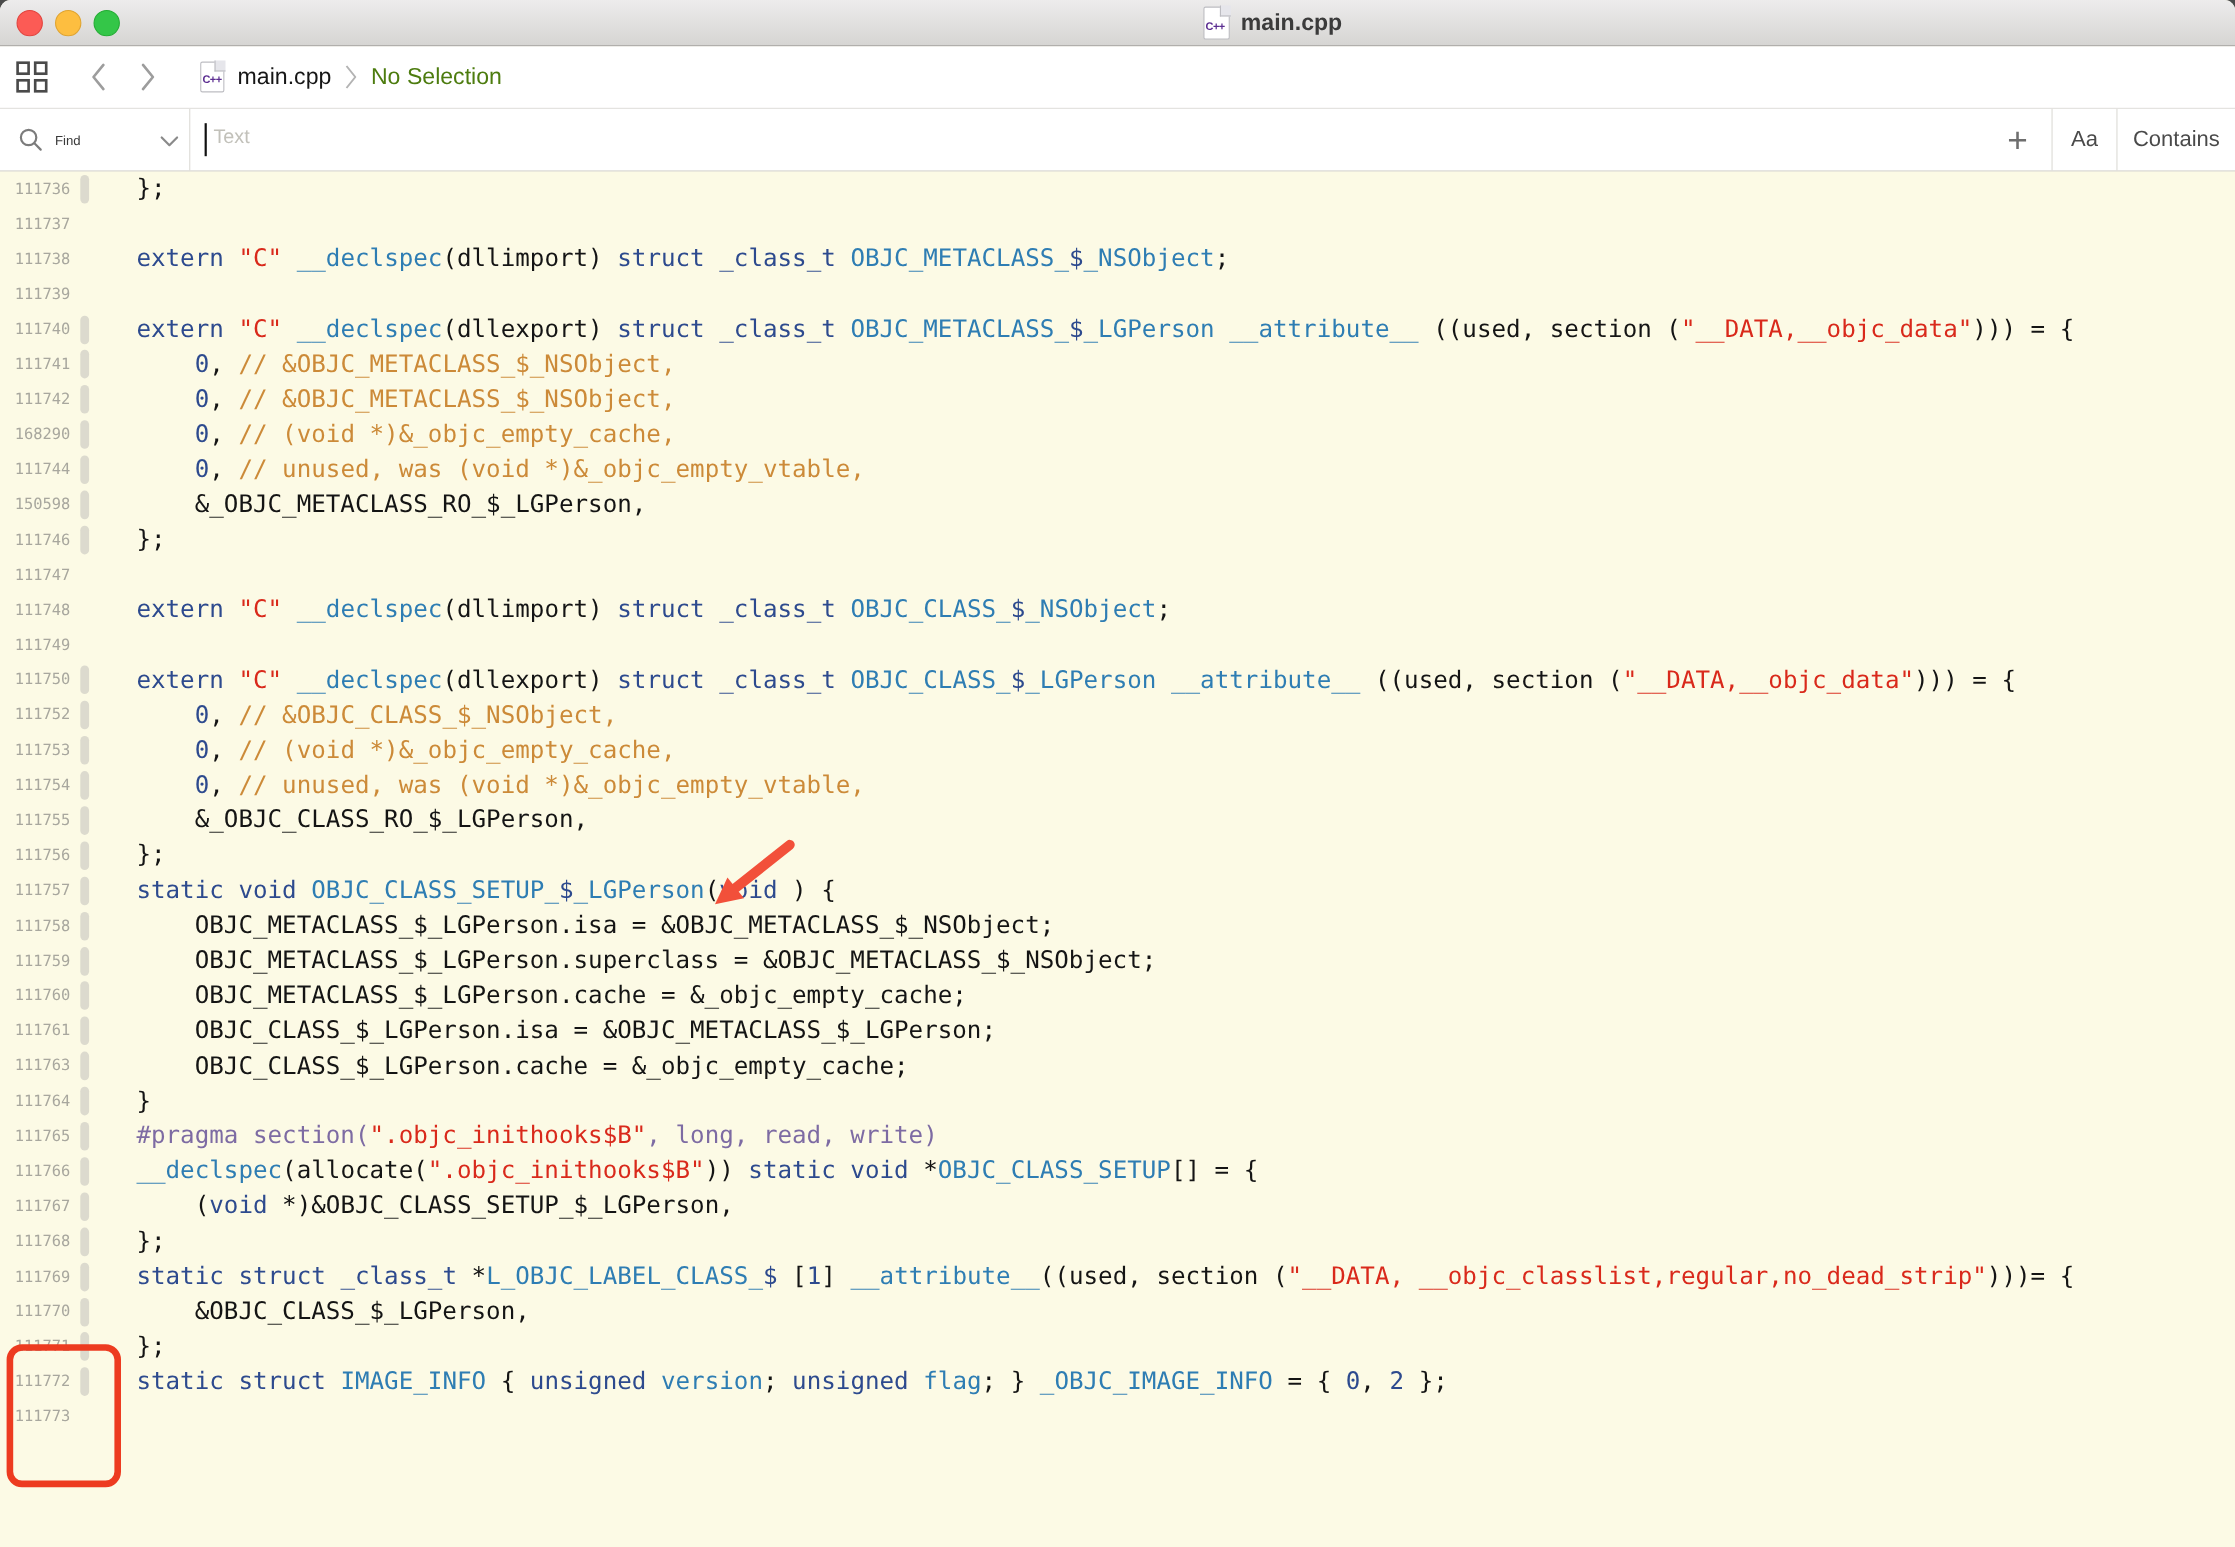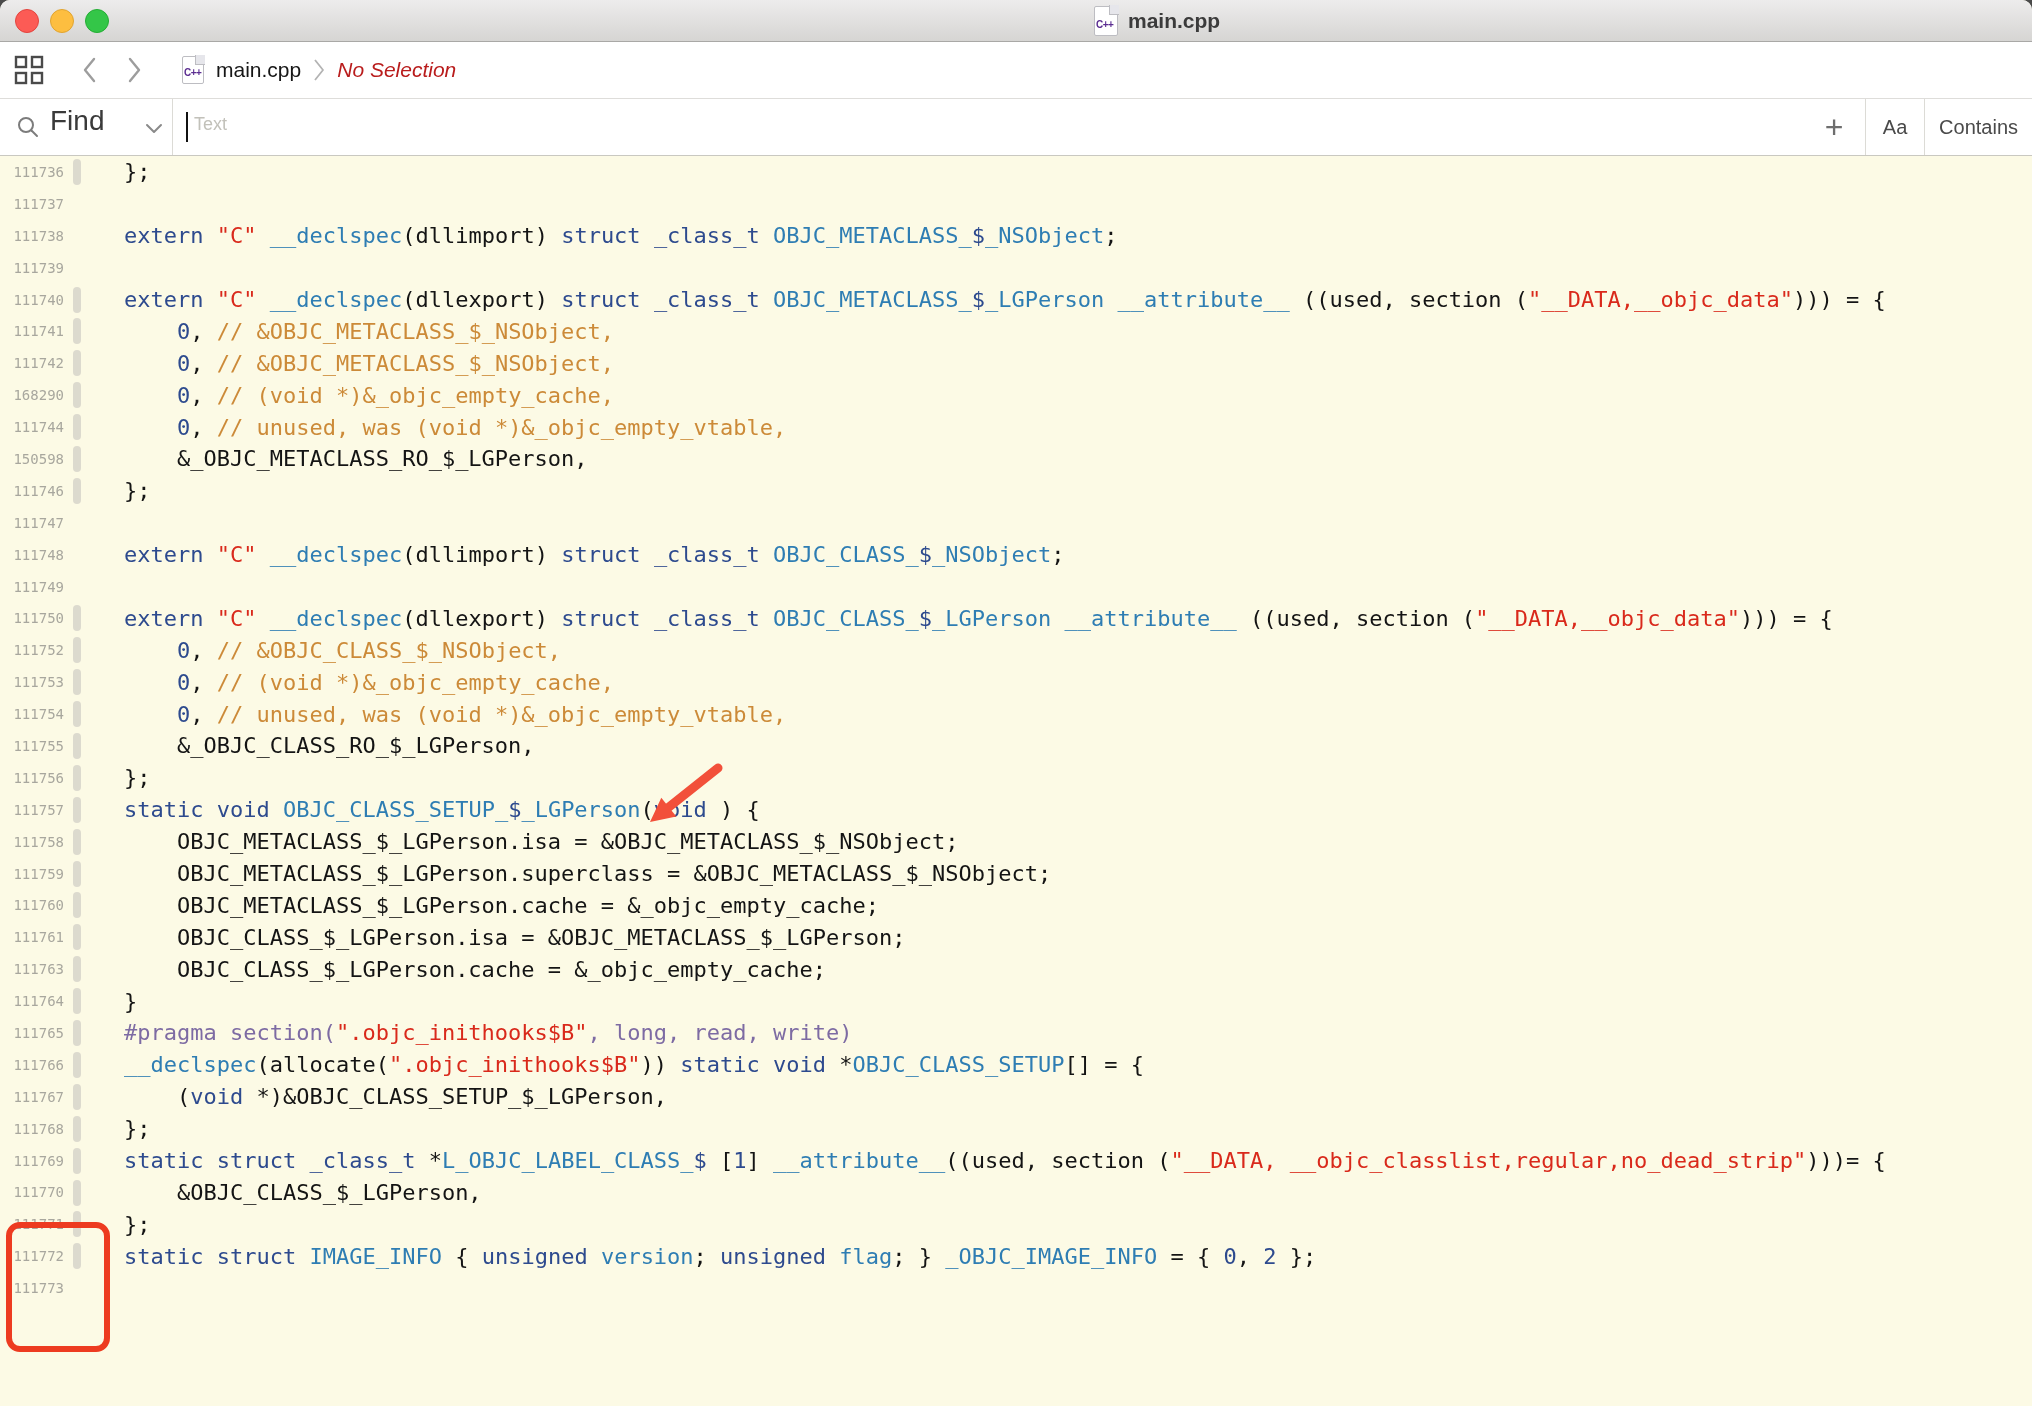--- a/index.html
+++ b/index.html
@@ -50,29 +50,29 @@
     height:56px;flex:none;background:#FFFFFF;border-bottom:1px solid #DEDDDA;
     display:flex;align-items:center;
   }
   .grid-icon{margin-left:14px;flex:none;}
   .nav-chevron{flex:none;}
   .chev-back{margin-left:38px;}
   .chev-fwd{margin-left:30px;}
   .navbar .doc-icon{margin-left:40px;width:22px;height:28px;}
   .crumb-file{margin-left:12px;font-size:21px;color:#161616;}
   .crumb-sep{margin:0 12px;flex:none;}
-  .crumb-sel{font-size:21px;color:#b91c1c;font-style:italic;}
+  .crumb-sel{font-size:21px;color:#4d7c0f;}
 
   
   .findbar{
     height:56px;flex:none;background:#FFFFFF;border-bottom:1px solid #C9C8C1;
     position:relative;display:flex;align-items:center;
   }
   .search-icon{position:absolute;left:16px;top:16px;}
-  .find-label{position:absolute;left:50px;top:6px;font-size:28px;color:#3A3A3A;}
+  .find-label{position:absolute;left:50px;top:22px;font-size:12px;color:#3A3A3A;}
   .find-chevron{position:absolute;left:145px;top:24px;}
   .find-divider{position:absolute;left:172px;top:0;width:1px;height:56px;background:#DCDBD6;}
   .caret{position:absolute;left:186px;top:13px;width:2px;height:30px;background:#111;}
   .find-placeholder{position:absolute;left:194px;top:15px;font-size:18px;color:#C2C1BA;}
   .find-right{position:absolute;right:0;top:0;height:56px;display:flex;align-items:center;}
   .btn-plus{width:62px;text-align:center;font-size:32px;font-weight:300;color:#6E6E6E;line-height:52px;}
   .vdiv{width:1px;height:56px;background:#DCDBD6;}
   .btn-case{width:58px;text-align:center;font-size:20px;color:#4A4A4A;}
   .btn-contains{padding:0 14px;font-size:20px;color:#4A4A4A;white-space:nowrap;}
 

